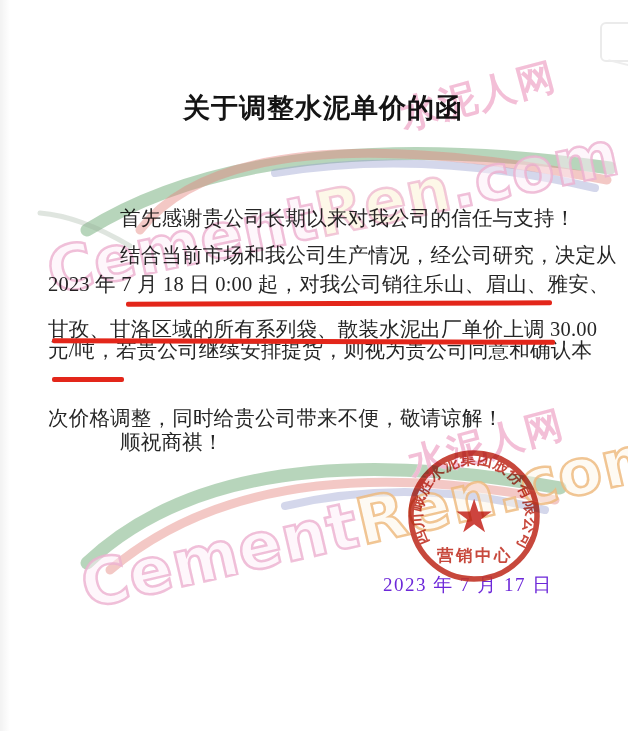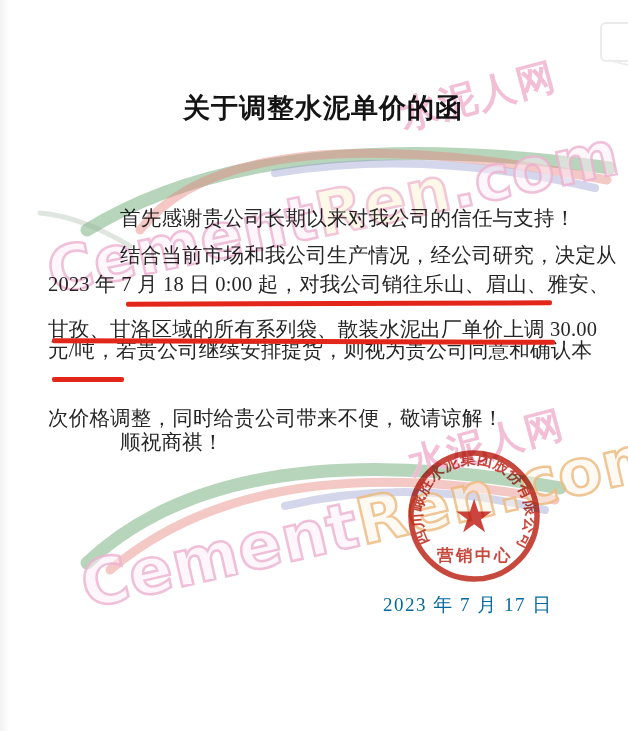--- a/index.html
+++ b/index.html
@@ -19,22 +19,22 @@
   .doc-title{
     position:absolute;left:0;top:90px;width:100%;text-align:center;
     transform:translateX(9px);
     font-size:27px;font-weight:700;letter-spacing:1px;color:#141414;
   }
   .doc-line{position:absolute;left:48px;width:560px;font-size:20.5px;white-space:nowrap;
     letter-spacing:0.2px;}
   .indent{padding-left:72px;}
   .l1{top:204px;} .l2{top:241px;} .l3{top:270px;} .l4{top:315px;}
   .l5{top:336px;} .l6{top:404px;} .l7{top:428px;}
-  .doc-date{position:absolute;left:383px;top:592px;font-size:19px;letter-spacing:1.5px;
-    color:#0369a1;z-index:4;white-space:nowrap;}
+  .doc-date{position:absolute;left:383px;top:572px;font-size:19px;letter-spacing:1.5px;
+    color:#6d28d9;z-index:4;white-space:nowrap;}
 
   
   .redline{position:absolute;height:5px;background:#e3261a;border-radius:2px;z-index:3;}
   .u1{left:126px;top:301px;width:426px;transform:rotate(-0.2deg);}
   .u2{left:52px;top:339px;width:503px;transform:rotate(0.2deg);}
   .u3{left:52px;top:377px;width:72px;}
 
   
   .stamp{position:absolute;left:404px;top:446px;width:140px;height:140px;z-index:3;opacity:0.9;}
 

